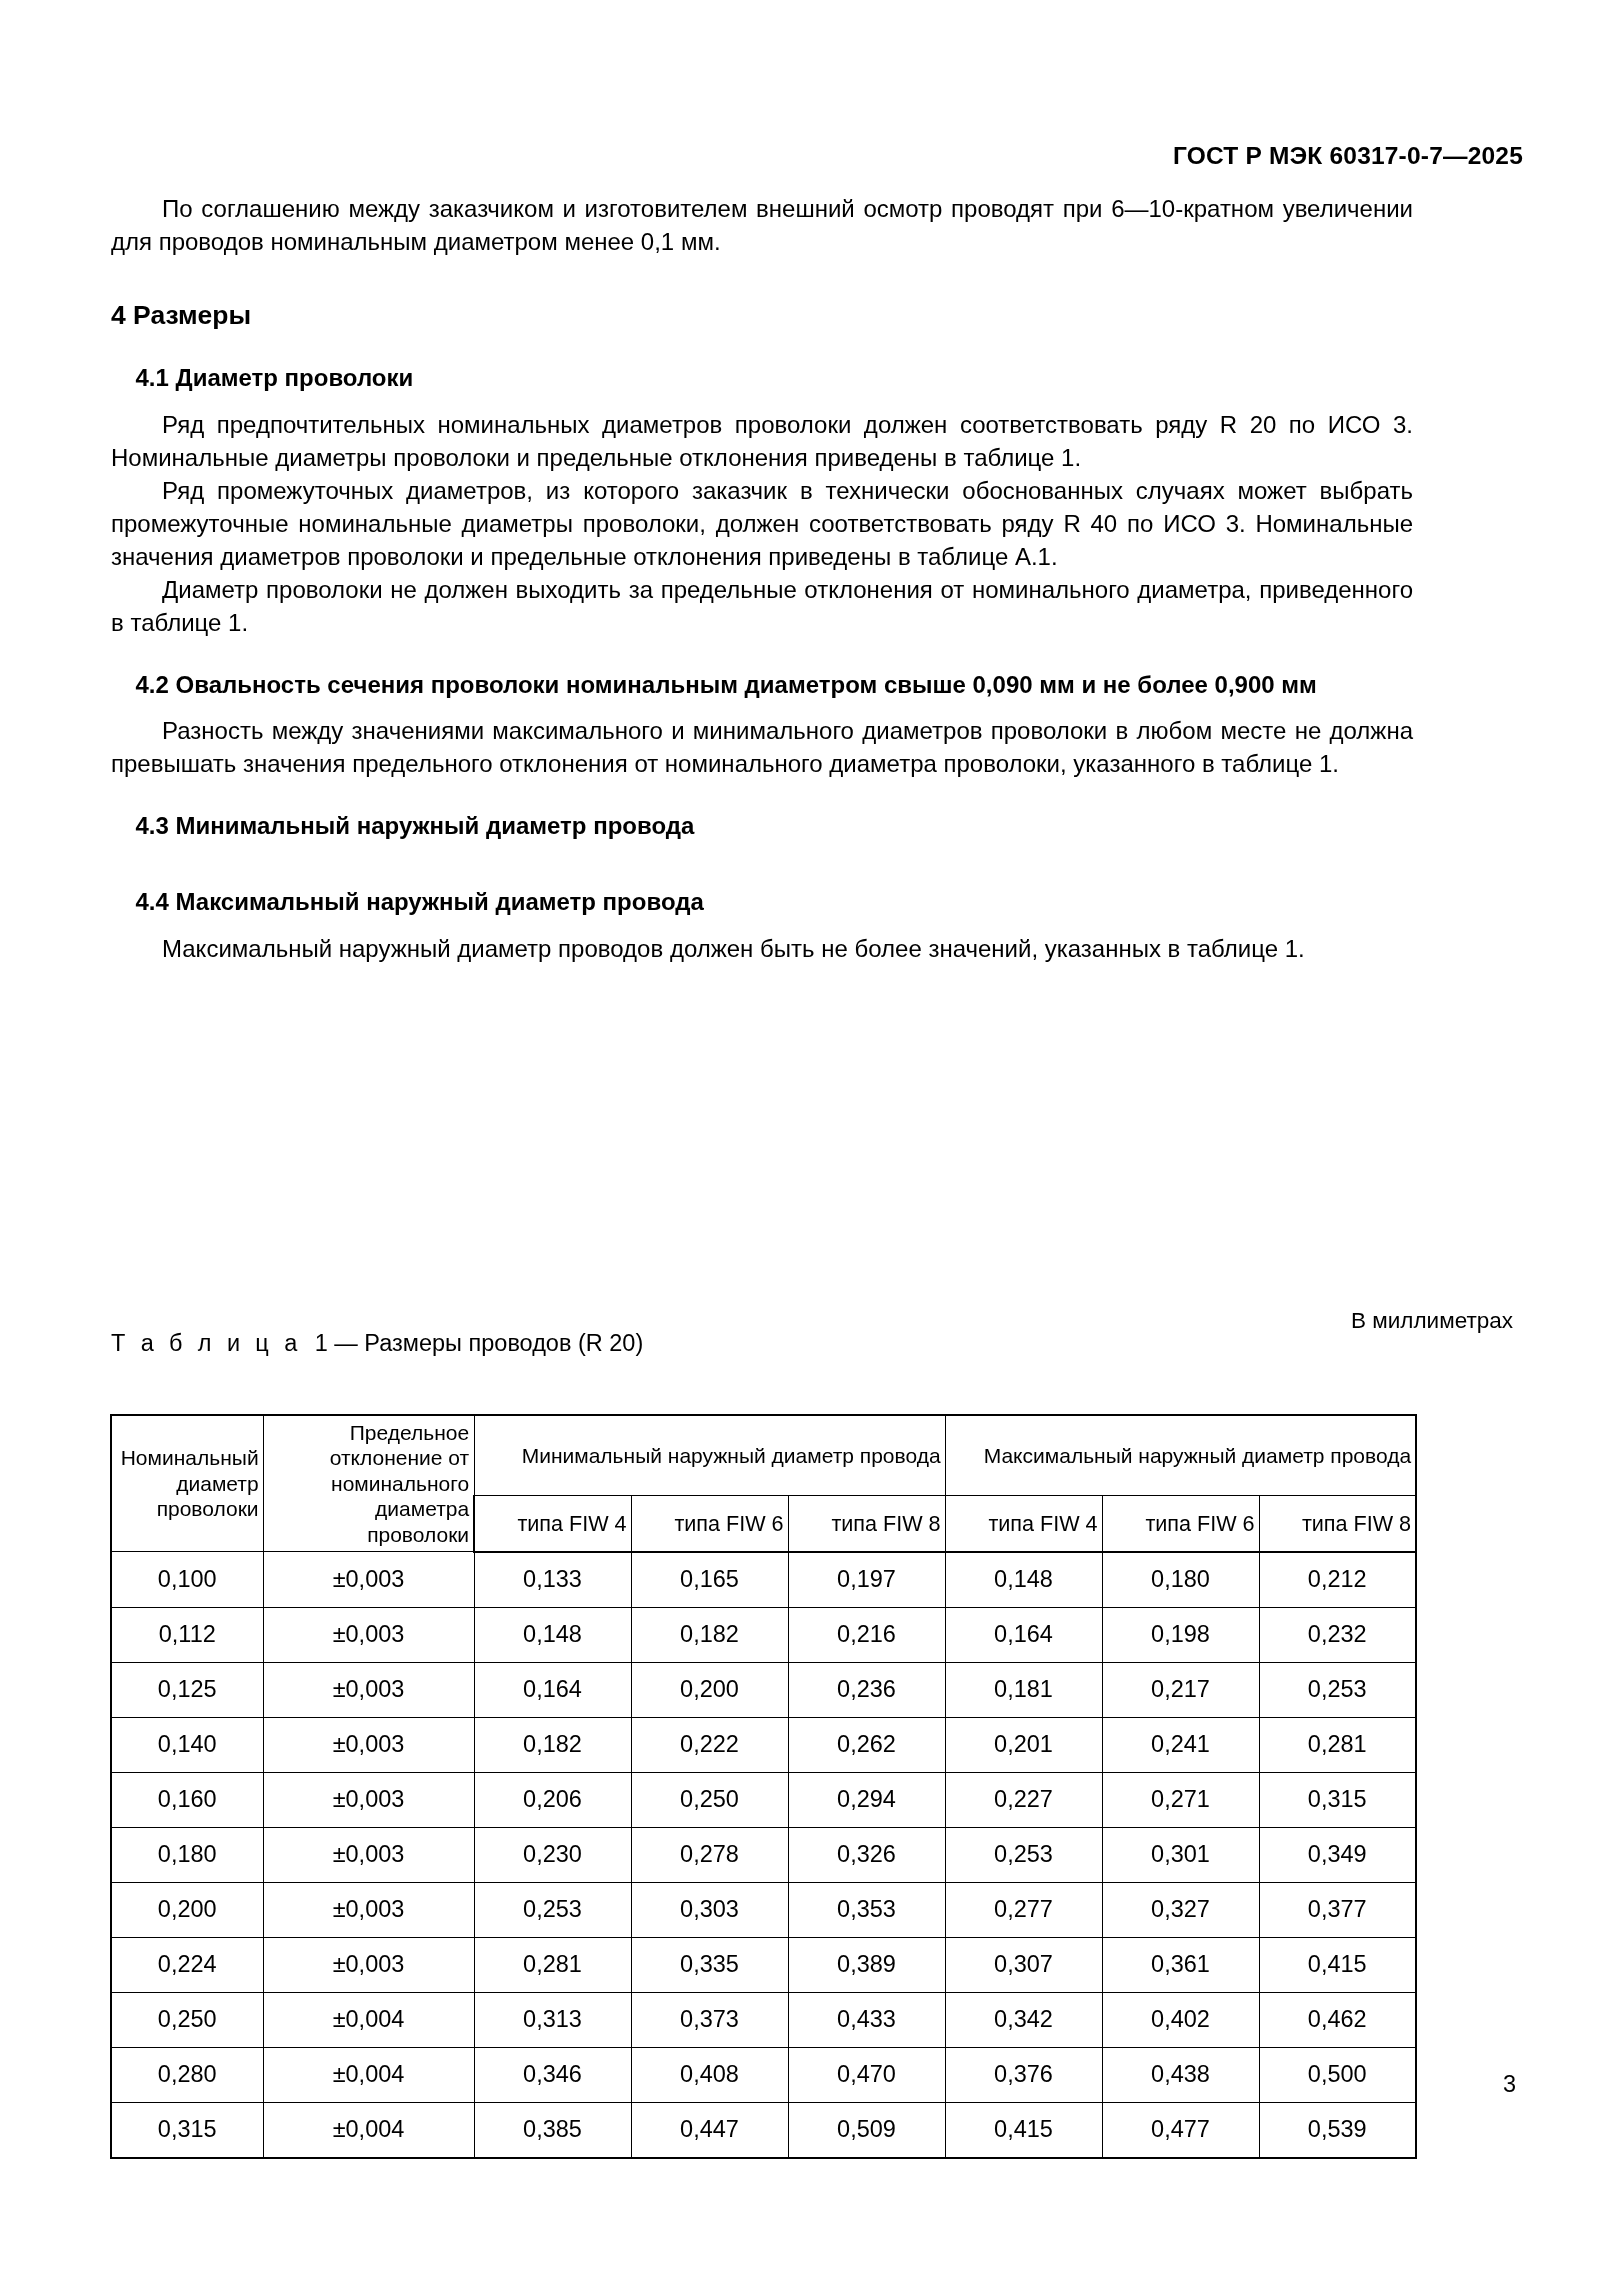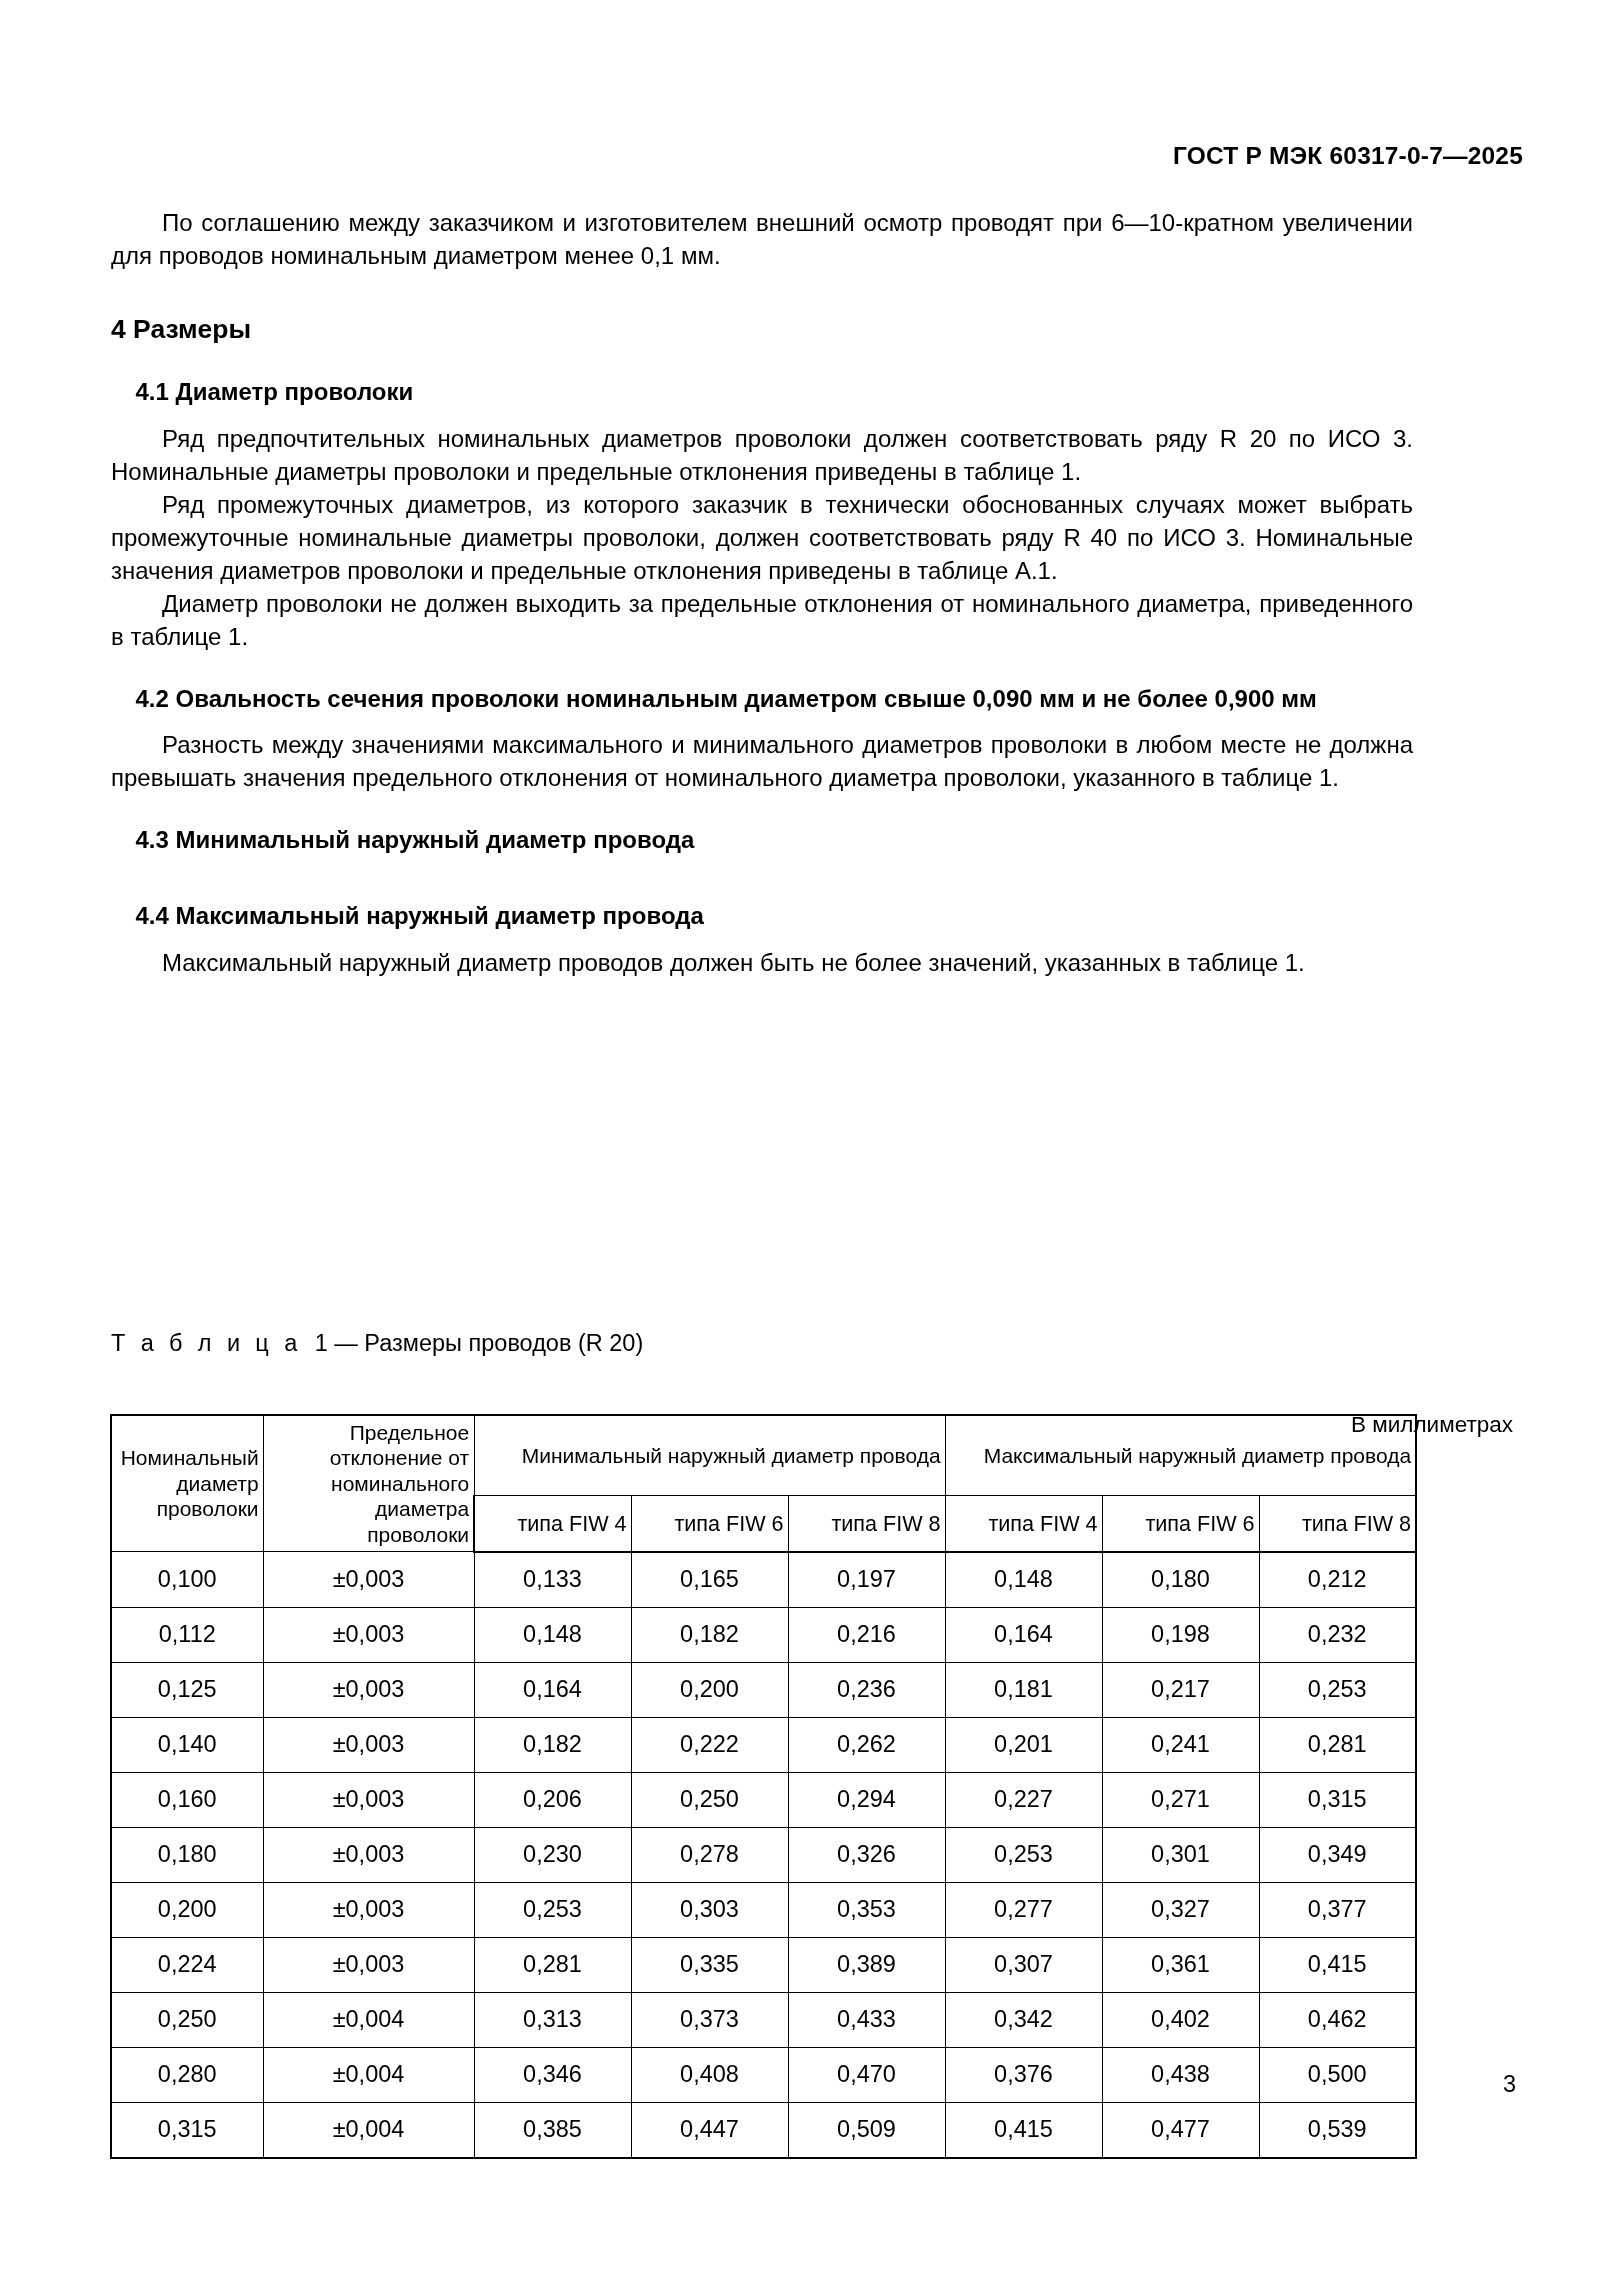--- a/index.html
+++ b/index.html
@@ -26,21 +26,21 @@
     font-size: 24.5px;
     font-weight: bold;
     letter-spacing: 0.2px;
     white-space: nowrap;
   }
 
   
   .body-col {
     position: absolute;
     left: 111px;
-    top: 206px;
+    top: 192px;
     width: 1302px;
   }
 
   p.para {
     margin: 0;
     font-size: 24px;
     line-height: 33px;
     text-align: justify;
     text-indent: 51px;
     -webkit-hyphens: manual;
@@ -77,21 +77,21 @@
     top: 1330px;
     font-size: 23.5px;
     white-space: nowrap;
   }
   .tbl-caption .spaced {
     letter-spacing: 4.4px;
   }
   .units-line {
     position: absolute;
     right: 108px;
-    top: 1412px;
+    top: 1308px;
     font-size: 22.5px;
     white-space: nowrap;
   }
 
   
   table.dims {
     position: absolute;
     left: 110px;
     top: 1414px;
     width: 1304px;

